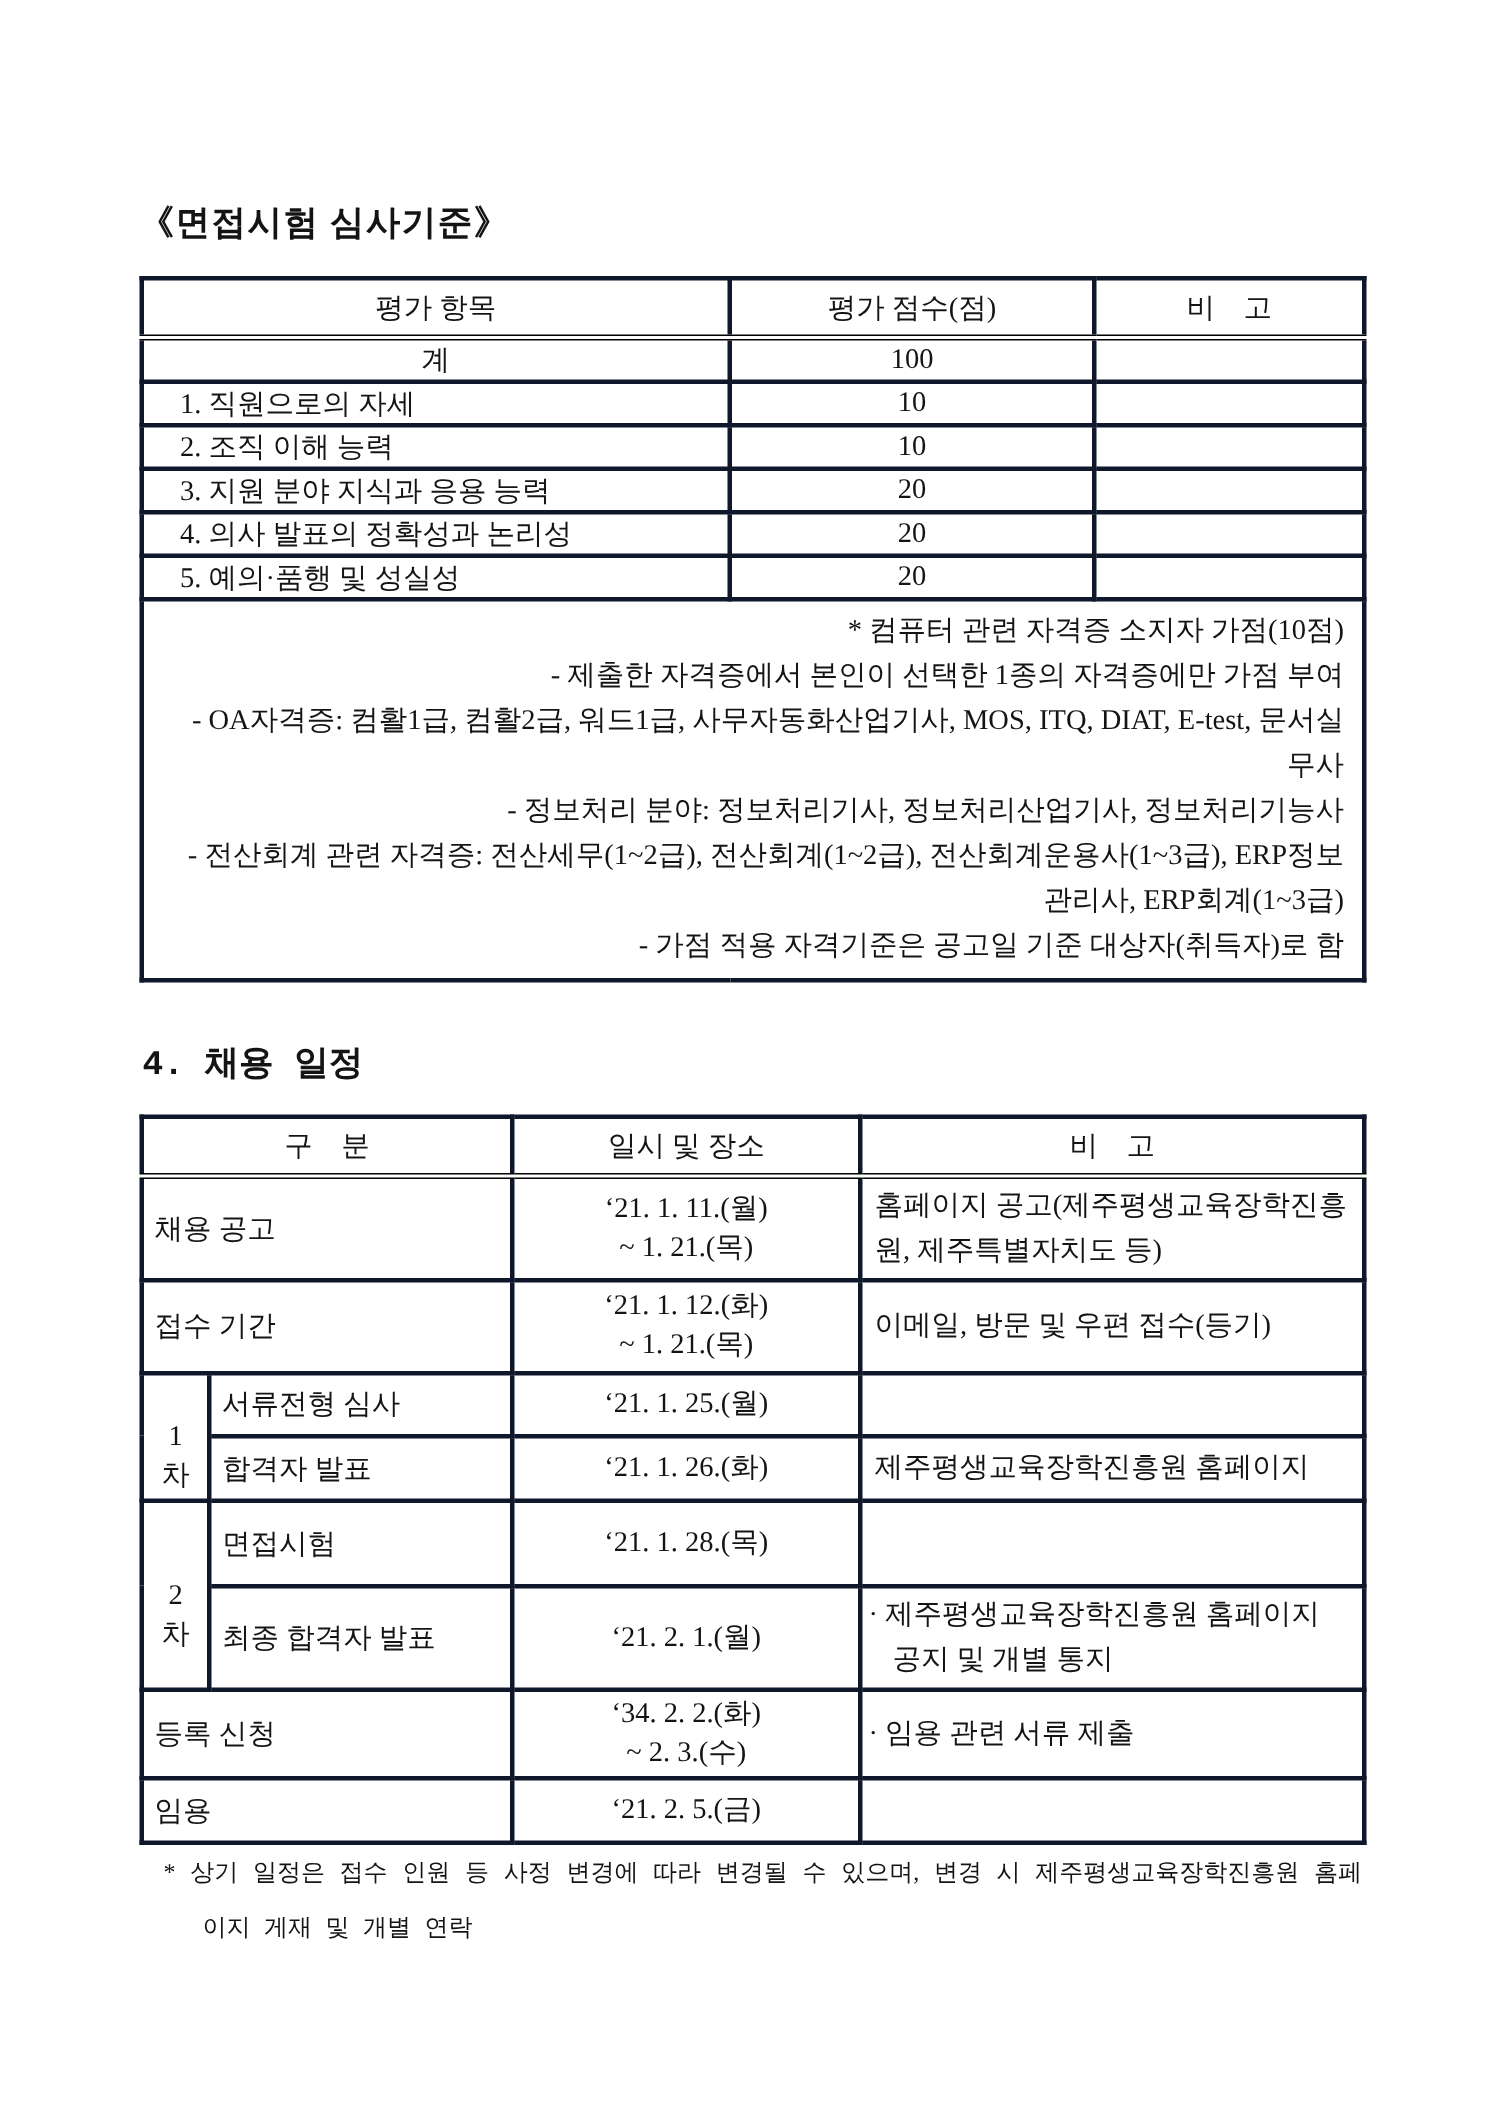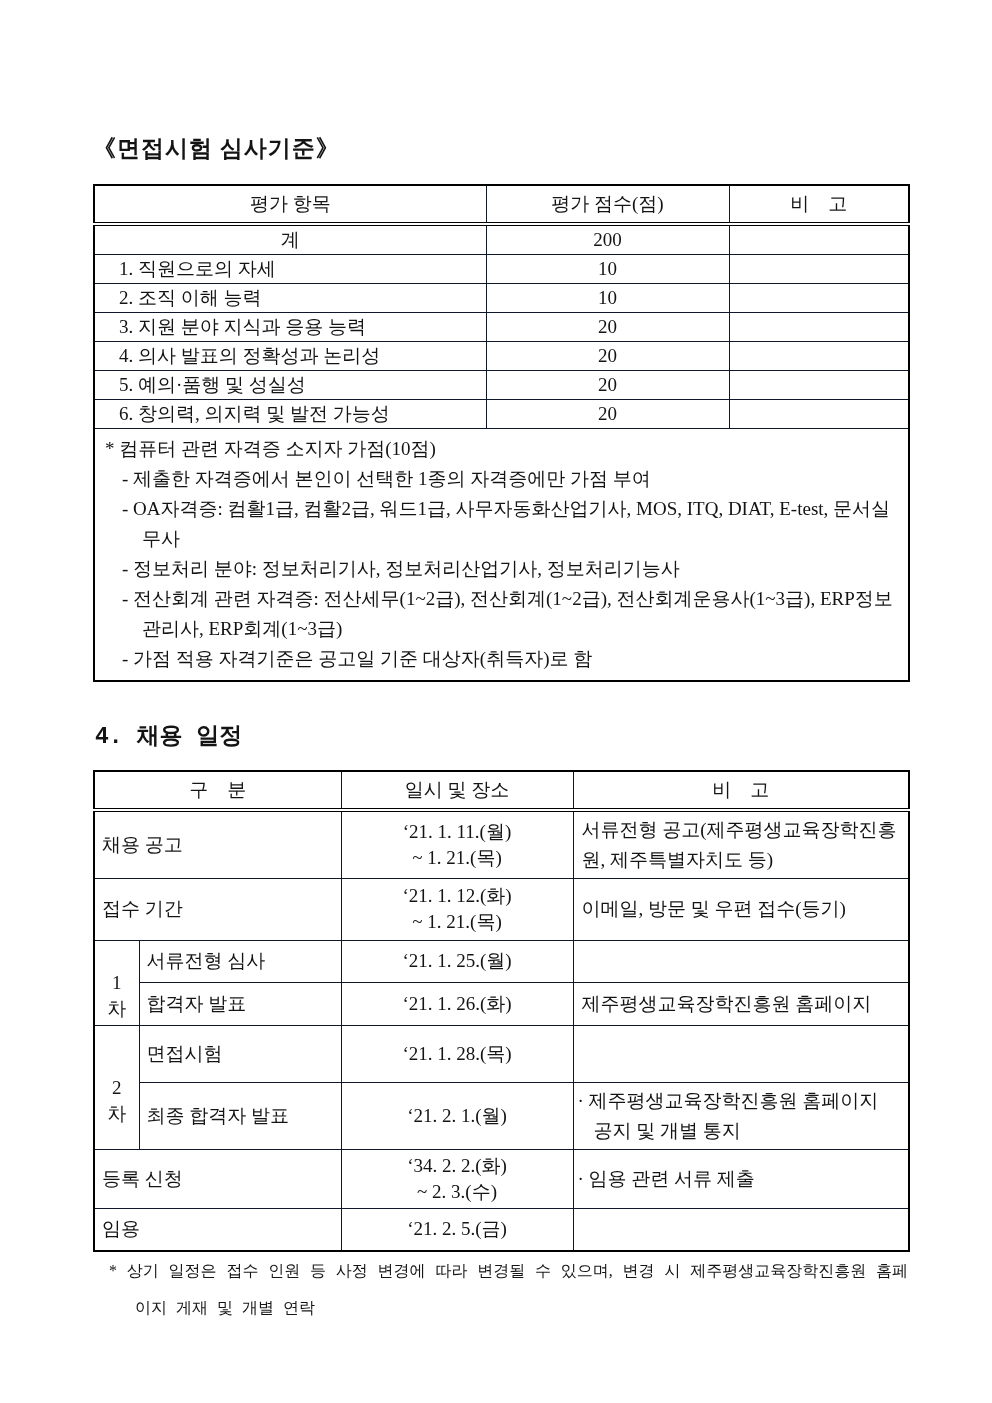--- a/index.html
+++ b/index.html
@@ -23,41 +23,42 @@
     letter-spacing: 1px;
     margin: 0 0 20px 0;
   }
   table {
     border-collapse: collapse;
     table-layout: fixed;
     width: 815px;
     border: 2px solid #000;
   }
   th, td {
-    border: 1px solid #0f172a;
+    border: 3px solid #0f172a;
     font-size: 19px;
     font-weight: normal;
     vertical-align: middle;
     padding: 0;
     overflow: hidden;
   }
   tr.header-row th {
     height: 39px;
     border-bottom: 4px double #000;
     text-align: center;
   }
   
   .criteria-table td.item  { text-align: left; padding-left: 24px; }
   .criteria-table td.ctr   { text-align: center; }
   .criteria-table tr.item-row { height: 29px; }
   .criteria-table tr.total-row { height: 30px; }
   .criteria-table td.footnote-cell {
     padding: 5px 12px 6px 10px;
     line-height: 30px;
     vertical-align: top;
+    text-align: right;
   }
   .fn-item { padding-left: 37px; text-indent: -20px; }
   
   .section-heading {
     font-size: 23px;
     font-weight: bold;
     margin: 38px 0 0 2px;
     font-family: Liberation Mono, monospace;
   }
   
@@ -99,21 +100,21 @@
         <col style="width:180px">
       </colgroup>
     <tbody>
         <tr class="header-row">
       <th>평가 항목</th>
       <th>평가 점수(점)</th>
       <th>비　고</th>
     </tr>
     <tr class="total-row">
       <td class="ctr">계</td>
-      <td class="ctr">200</td>
+      <td class="ctr">100</td>
       <td></td>
     </tr>
     <tr class="item-row">
       <td class="item">1. 직원으로의 자세</td>
       <td class="ctr">10</td>
       <td></td>
     </tr>
     <tr class="item-row">
       <td class="item">2. 조직 이해 능력</td>
       <td class="ctr">10</td>
@@ -124,25 +125,20 @@
       <td class="ctr">20</td>
       <td></td>
     </tr>
     <tr class="item-row">
       <td class="item">4. 의사 발표의 정확성과 논리성</td>
       <td class="ctr">20</td>
       <td></td>
     </tr>
     <tr class="item-row">
       <td class="item">5. 예의·품행 및 성실성</td>
-      <td class="ctr">20</td>
-      <td></td>
-    </tr>
-    <tr class="item-row">
-      <td class="item">6. 창의력, 의지력 및 발전 가능성</td>
       <td class="ctr">20</td>
       <td></td>
     </tr>
     <tr>
       <td class="footnote-cell" colspan="3">
         <div class="fn-title">* 컴퓨터 관련 자격증 소지자 가점(10점)</div>
         <div class="fn-item">- 제출한 자격증에서 본인이 선택한 1종의 자격증에만 가점 부여</div>
         <div class="fn-item">- OA자격증: 컴활1급, 컴활2급, 워드1급, 사무자동화산업기사, MOS, ITQ, DIAT, E-test, 문서실무사</div>
         <div class="fn-item">- 정보처리 분야: 정보처리기사, 정보처리산업기사, 정보처리기능사</div>
         <div class="fn-item">- 전산회계 관련 자격증: 전산세무(1~2급), 전산회계(1~2급), 전산회계운용사(1~3급), ERP정보관리사, ERP회계(1~3급)</div>
@@ -166,21 +162,21 @@
       <th colspan="2">구　분</th>
       <th>일시 및 장소</th>
       <th>비　고</th>
     </tr>
     <tr style="height:58px">
       <td class="cat" colspan="2">채용 공고</td>
       <td class="dt">
         <span class="dl">‘21. 1. 11.(월)</span>
         <span class="dl">~ 1. 21.(목)</span>
       </td>
-      <td class="note">서류전형 공고(제주평생교육장학진흥원, 제주특별자치도 등)</td>
+      <td class="note">홈페이지 공고(제주평생교육장학진흥원, 제주특별자치도 등)</td>
     </tr>
     <tr style="height:62px">
       <td class="cat" colspan="2">접수 기간</td>
       <td class="dt">
         <span class="dl">‘21. 1. 12.(화)</span>
         <span class="dl">~ 1. 21.(목)</span>
       </td>
       <td class="note">이메일, 방문 및 우편 접수(등기)</td>
     </tr>
     <tr style="height:42px">

